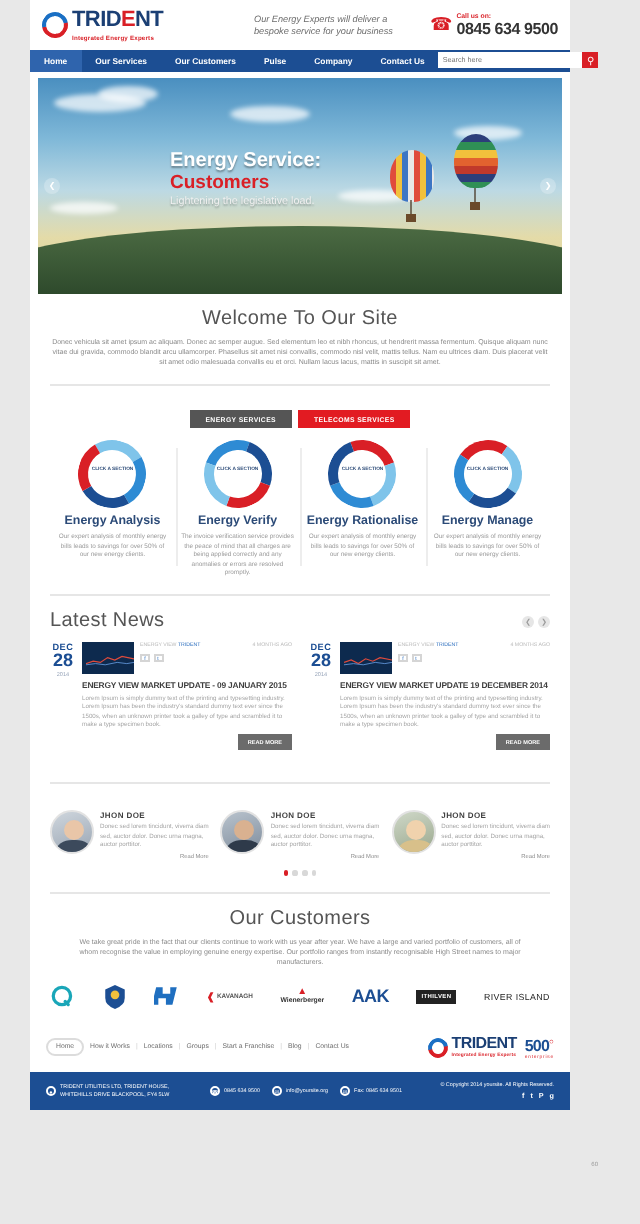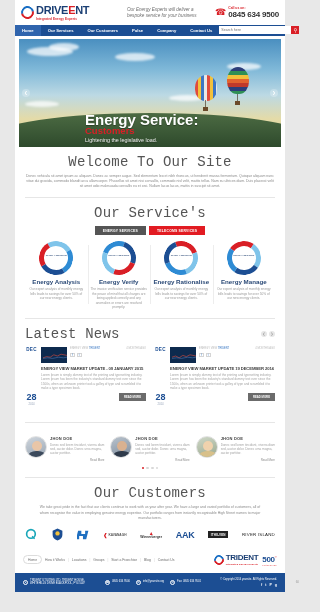--- a/index.html
+++ b/index.html
@@ -64,36 +64,36 @@
     position:absolute; bottom:0; left:-10%; width:120%; height:34px;
     background:linear-gradient(to bottom,#4c6b43,#2e4a2c);
     border-radius:50% 50% 0 0 / 70% 70% 0 0;
   }
   .hero-ring { position:absolute; left:26px; top:36px; width:34px; height:34px; }
   .hero-ring .seg { position:absolute; inset:0; border-radius:50%; border:6px solid transparent; }
   .s1 { border-top-color:#d91f26; border-right-color:#d91f26; transform:rotate(10deg); }
   .s2 { border-bottom-color:#1c4e93; border-left-color:#2e8bd4; transform:rotate(10deg); }
   .s3 { border-top-color:#7fc4ea; transform:rotate(-80deg); }
   .hero-copy { position:absolute; left:66px; top:36px; width:120px; }
-  .hero-title { font-size:15px; font-weight:bold; color:#ffffff; line-height:11px; text-shadow:0 1px 1px rgba(0,0,0,.35);margin-top:39px; }
+  .hero-title { font-size:10px; font-weight:bold; color:#ffffff; line-height:11px; text-shadow:0 1px 1px rgba(0,0,0,.35); }
   .hero-sub { font-size:9.5px; font-weight:bold; color:#d91f26; line-height:11px; }
   .hero-desc { font-size:5.4px; color:#f0f0f0; line-height:7px; margin-top:1px; text-shadow:0 1px 1px rgba(0,0,0,.3); }
   .balloon { position:absolute; border-radius:50% 50% 45% 45%; }
   .b-strings { position:absolute; width:1px; background:rgba(60,40,20,.6); }
   .basket { position:absolute; background:#6b4a2a; }
   .hero-arrow {
     position:absolute; top:50%; margin-top:-4px; width:8px; height:8px; border-radius:50%;
     background:rgba(255,255,255,.25); color:#fff; font-size:4px;
     display:flex; align-items:center; justify-content:center; cursor:pointer;
   }
   .hero-arrow.left { left:3px; } .hero-arrow.right { right:3px; }
 
   
   .section { padding:7px 10px 2px 10px; background:#fff; }
-  .section-title { text-align:center; font-size:14px; color:#555; font-weight:normal; letter-spacing:.2px;font-family:Liberation Mono, monospace; }
+  .section-title { text-align:center; font-size:10px; color:#555; font-weight:normal; letter-spacing:.2px; }
   .section-title.left { text-align:center; }
   .lede { font-size:3.5px; line-height:5.2px; color:#8a8a8a; text-align:center; margin-top:4px; }
 
   .divider { height:1px; background:#e6e6e6; margin:6px 10px 0 10px; }
 
   
   .tabs { display:flex; justify-content:center; gap:3px; margin-top:5px; }
   .tab {
     font-size:3.4px; font-weight:bold; color:#fff; padding:2.5px 8px; letter-spacing:.2px; cursor:pointer;
   }
@@ -114,21 +114,21 @@
   .news-head { display:flex; align-items:center; justify-content:space-between; }
   .news-arrows { display:flex; gap:2px; }
   .rnd-arrow {
     width:6px; height:6px; border-radius:50%; background:#e6e6e6; color:#9b9b9b;
     font-size:3.4px; display:flex; align-items:center; justify-content:center; cursor:pointer;
   }
   .news-row { display:flex; gap:8px; margin-top:5px; }
   .news-item { flex:1; display:flex; gap:3px; }
   .news-date { width:13px; flex:0 0 auto; text-align:center; color:#1c4e93; }
   .nd-m { font-size:4.6px; font-weight:bold; letter-spacing:.3px; }
-  .nd-d { font-size:9px; font-weight:bold; line-height:9px;margin-top:41px; }
+  .nd-d { font-size:9px; font-weight:bold; line-height:9px; }
   .nd-y { font-size:2.8px; color:#9aa7bb; }
   .news-body { flex:1; }
   .news-media { display:flex; gap:3px; }
   .news-thumb {
     width:26px; height:16px; background:#0d2a4e; position:relative; overflow:hidden; flex:0 0 auto;
   }
   .spark { position:absolute; left:2px; right:2px; bottom:4px; height:6px; }
   .news-meta { flex:1; display:flex; justify-content:space-between; font-size:2.6px; color:#b9b9b9; }
   .news-meta .tagline2 { color:#2d6fbf; }
   .news-icons { display:flex; gap:1.5px; margin-top:3px; }
@@ -192,21 +192,21 @@
 <div class="page">
   <div class="wrap">
 
     <div class="header">
       <div class="logo">
         <div class="logo-mark">
           <div class="ring"></div>
             <div class="hole"></div>
         </div>
         <div class="logo-text">
-          <div class="logo-name"><span>DRIVE</span><span class="accent">E</span><span>NT</span></div>
+          <div class="logo-name"><span>TRID</span><span class="accent">E</span><span>NT</span></div>
           <div class="logo-tag">Integrated Energy Experts</div>
         </div>
       </div>
       <div class="tagline">Our Energy Experts will deliver a bespoke service for your business</div>
       <div class="callbox">
         <div class="phone-icon">☎</div>
         <div>
           <div class="call-label">Call us on:</div>
           <div class="call-number">0845 634 9500</div>
         </div>
@@ -260,21 +260,20 @@
       <div class="hero-arrow right">❯</div>
     </div>
 
     <div class="section">
       <div class="section-title">Welcome To Our Site</div>
       <div class="lede">Donec vehicula sit amet ipsum ac aliquam. Donec ac semper augue. Sed elementum leo et nibh rhoncus, ut hendrerit massa fermentum. Quisque aliquam nunc vitae dui gravida, commodo blandit arcu ullamcorper. Phasellus sit amet nisi convallis, commodo nisl velit, mattis tellus. Nam eu ultrices diam. Duis placerat velit sit amet odio malesuada convallis eu et orci. Nullam lacus lacus, mattis in suscipit sit amet.</div>
     </div>
     <div class="divider"></div>
 
     <div class="section">
-      <div class="section-title">Our Service's</div>
       <div class="tabs">
         <div class="tab dark">ENERGY SERVICES</div>
         <div class="tab red">TELECOMS SERVICES</div>
       </div>
       <div class="services">
 
         <div class="svc">
           <div class="svc-ring">
             <div class="seg" style="border-top-color:#7fc4ea;border-right-color:#2e8bd4;transform:rotate(15deg);"></div>
             <div class="seg" style="border-bottom-color:#1c4e93;border-left-color:#d91f26;transform:rotate(15deg);"></div>

